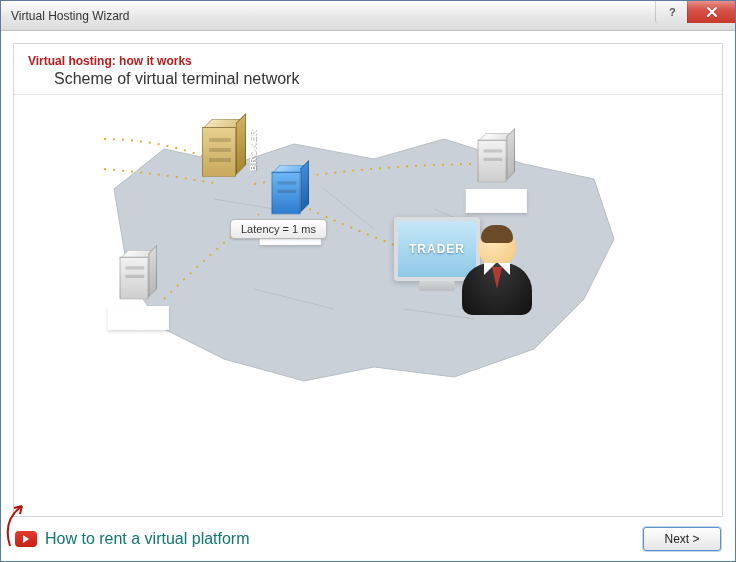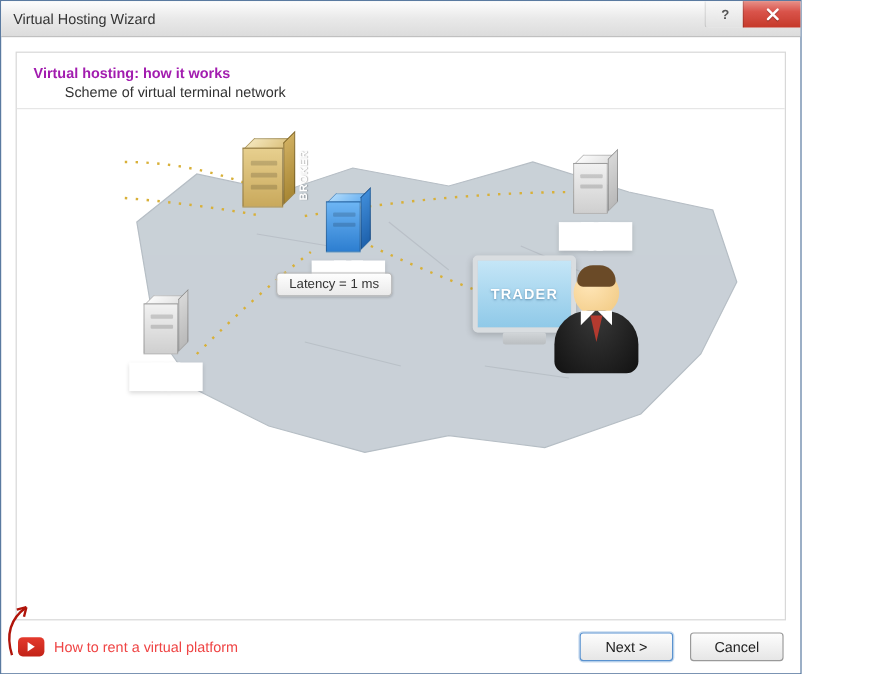--- a/index.html
+++ b/index.html
@@ -5,21 +5,21 @@
     * { margin: 0; padding: 0; box-sizing: border-box; }
     body {
       font-family: "Segoe UI", Tahoma, sans-serif;
       font-size: 12px;
       background: #fff;
       width: 736px;
       height: 562px;
       overflow: hidden;
     }
     .window {
-      width: 668px;
+      width: 736px;
       height: 562px;
       background: #fff;
       border: 1px solid #5a7aa0;
       display: flex;
       flex-direction: column;
     }
     .titlebar {
       height: 30px;
       background: linear-gradient(to bottom, #fdfdfd 0%, #e9e9e9 50%, #dcdcdc 100%);
       border-bottom: 1px solid #c0c0c0;
@@ -76,24 +76,24 @@
       flex-direction: column;
       padding: 0;
     }
     .header-block {
       padding: 10px 14px 6px 14px;
       border-bottom: 1px solid #e6e6e6;
     }
     .header-title {
       font-weight: bold;
       font-size: 12px;
-      color: #a21caf;
+      color: #b91c1c;
     }
     .header-sub {
-      font-size: 12px;
+      font-size: 16px;
       color: #333;
       padding-left: 26px;
       margin-top: 2px;
     }
     .body-text {
       padding: 14px 14px 0 14px;
       font-size: 12px;
       color: #333;
       line-height: 1.4;
     }
@@ -271,22 +271,22 @@
       justify-content: center;
     }
     .yt-icon::after {
       content: "";
       width: 0; height: 0;
       border-left: 6px solid #fff;
       border-top: 4px solid transparent;
       border-bottom: 4px solid transparent;
     }
     .link {
-      color: #ef4444;
-      font-size: 12px;
+      color: #0f766e;
+      font-size: 16px;
       cursor: pointer;
     }
     .footer .spacer { flex: 1; }
     .btn {
       min-width: 78px;
       height: 24px;
       border: 1px solid #9a9a9a;
       background: linear-gradient(to bottom, #fdfdfd, #e6e6e6);
       border-radius: 3px;
       font-size: 12px;
@@ -402,21 +402,21 @@
             <div class="face-top"></div>
             <div class="face-side"></div>
             <div class="face-front">
               <div class="slot" style="top:10px"></div>
               <div class="slot" style="top:20px"></div>
             </div>
           </div>
           <div class="cloud"></div>
         </div>
 
-        <div class="latency-badge" style="left:216px; top:122px">Latency = 1 ms</div>
+        <div class="latency-badge" style="left:216px; top:110px">Latency = 1 ms</div>
 
         <div class="trader" style="left:380px; top:108px">
           <div class="monitor">
             <span>TRADER</span>
           </div>
           <div class="person" style="left:66px; top:12px">
             <div class="head">
                 <div class="hair"></div>
               </div>
             <div class="body">
@@ -428,21 +428,20 @@
         </div>
 
       </div>
     </div>
 
     <div class="footer">
       <div class="yt-icon"></div>
       <span class="link">How to rent a virtual platform</span>
       <div class="spacer"></div>
       <button class="btn primary">Next &gt;</button>
-      <button class="btn">Cancel</button>
     </div>
   </div>
 </div>
 
 <svg class="callout-arrow" viewBox="0 0 26 48">
   <path d="M22 4 Q2 18 10 44" stroke="#b0140a" stroke-width="2" fill="none"></path>
   <path d="M22 4 L14 6 M22 4 L20 12" stroke="#b0140a" stroke-width="2" fill="none"></path>
 </svg>
 
 </body></html>

